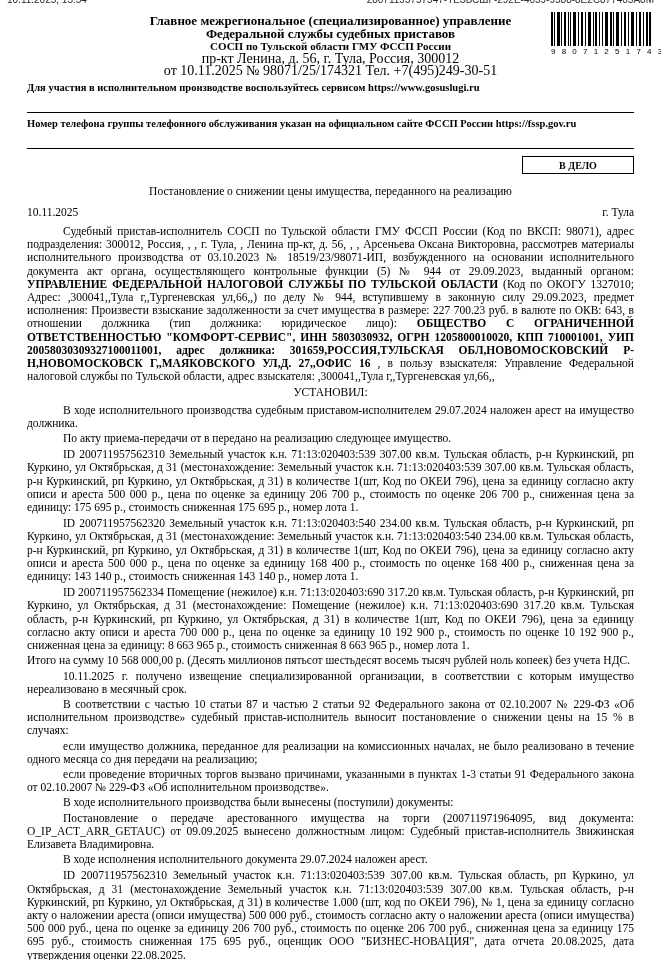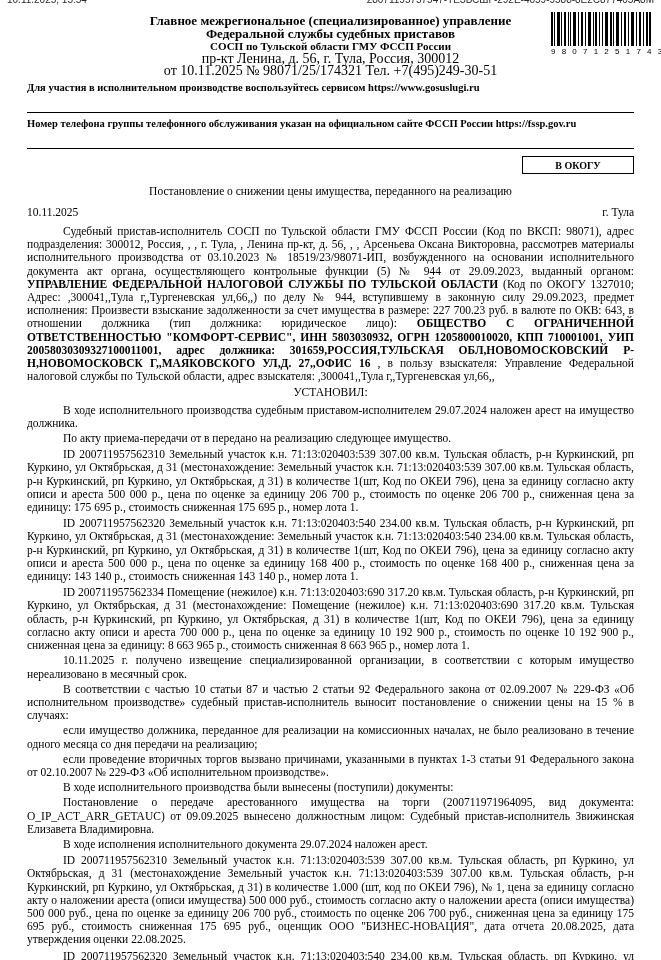--- a/index.html
+++ b/index.html
@@ -102,39 +102,40 @@
   <div class="letterhead">
     <div class="org">Главное межрегиональное (специализированное) управление Федеральной службы судебных приставов</div>
     <div class="org2">СОСП по Тульской области ГМУ ФССП России</div>
     <div class="addr">пр-кт Ленина, д. 56, г. Тула, Россия, 300012</div>
     <div class="addr">от 10.11.2025 № 98071/25/174321 Тел. +7(495)249-30-51</div>
   </div>
 
   <div class="notice">Для участия в исполнительном производстве воспользуйтесь сервисом https://www.gosuslugi.ru</div>
   <div class="notice">Номер телефона группы телефонного обслуживания указан на официальном сайте ФССП России https://fssp.gov.ru</div>
 
-  <div class="vdelo">В ОКОГУ</div>
+  <div class="vdelo">В ДЕЛО</div>
 
   <div class="doc-title">Постановление о снижении цены имущества, переданного на реализацию</div>
 
   <div class="dateline">
     <span>10.11.2025</span>
     <span>г. Тула</span>
   </div>
 
   <div id="doc-paragraphs">
       <p class="para indent"><span>Судебный пристав-исполнитель СОСП по Тульской области ГМУ ФССП России (Код по ВКСП: 98071), адрес подразделения: 300012, Россия, , , г. Тула, , Ленина пр-кт, д. 56, , , Арсеньева Оксана Викторовна, рассмотрев материалы исполнительного производства от 03.10.2023 № 18519/23/98071-ИП, возбужденного на основании исполнительного документа акт органа, осуществляющего контрольные функции (5) № 944 от 29.09.2023, выданный органом: </span><span class="b">УПРАВЛЕНИЕ ФЕДЕРАЛЬНОЙ НАЛОГОВОЙ СЛУЖБЫ ПО ТУЛЬСКОЙ ОБЛАСТИ</span><span> (Код по ОКОГУ 1327010; Адрес: ,300041,,Тула г,,Тургеневская ул,66,,) по делу № 944, вступившему в законную силу 29.09.2023, предмет исполнения: Произвести взыскание задолженности за счет имущества в размере: 227 700.23 руб. в валюте по ОКВ: 643, в отношении должника (тип должника: юридическое лицо): </span><span class="b">ОБЩЕСТВО С ОГРАНИЧЕННОЙ ОТВЕТСТВЕННОСТЬЮ "КОМФОРТ-СЕРВИС", ИНН 5803030932, ОГРН 1205800010020, КПП 710001001, УИП 20058030309327100011001, адрес должника: 301659,РОССИЯ,ТУЛЬСКАЯ ОБЛ,НОВОМОСКОВСКИЙ Р-Н,НОВОМОСКОВСК Г,,МАЯКОВСКОГО УЛ,Д. 27,,ОФИС 16</span><span> , в пользу взыскателя: Управление Федеральной налоговой службы по Тульской области, адрес взыскателя: ,300041,,Тула г,,Тургеневская ул,66,,</span></p>
       <p class="para center"><span>УСТАНОВИЛ:</span></p>
       <p class="para indent"><span>В ходе исполнительного производства судебным приставом-исполнителем 29.07.2024 наложен арест на имущество должника.</span></p>
       <p class="para indent"><span>По акту приема-передачи от в передано на реализацию следующее имущество.</span></p>
       <p class="para indent gap"><span>ID 200711957562310 Земельный участок к.н. 71:13:020403:539 307.00 кв.м. Тульская область, р-н Куркинский, рп Куркино, ул Октябрьская, д 31 (местонахождение: Земельный участок к.н. 71:13:020403:539 307.00 кв.м. Тульская область, р-н Куркинский, рп Куркино, ул Октябрьская, д 31) в количестве 1(шт, Код по ОКЕИ 796), цена за единицу согласно акту описи и ареста 500 000 р., цена по оценке за единицу 206 700 р., стоимость по оценке 206 700 р., сниженная цена за единицу: 175 695 р., стоимость сниженная 175 695 р., номер лота 1.</span></p>
       <p class="para indent gap"><span>ID 200711957562320 Земельный участок к.н. 71:13:020403:540 234.00 кв.м. Тульская область, р-н Куркинский, рп Куркино, ул Октябрьская, д 31 (местонахождение: Земельный участок к.н. 71:13:020403:540 234.00 кв.м. Тульская область, р-н Куркинский, рп Куркино, ул Октябрьская, д 31) в количестве 1(шт, Код по ОКЕИ 796), цена за единицу согласно акту описи и ареста 500 000 р., цена по оценке за единицу 168 400 р., стоимость по оценке 168 400 р., сниженная цена за единицу: 143 140 р., стоимость сниженная 143 140 р., номер лота 1.</span></p>
       <p class="para indent gap"><span>ID 200711957562334 Помещение (нежилое) к.н. 71:13:020403:690 317.20 кв.м. Тульская область, р-н Куркинский, рп Куркино, ул Октябрьская, д 31 (местонахождение: Помещение (нежилое) к.н. 71:13:020403:690 317.20 кв.м. Тульская область, р-н Куркинский, рп Куркино, ул Октябрьская, д 31) в количестве 1(шт, Код по ОКЕИ 796), цена за единицу согласно акту описи и ареста 700 000 р., цена по оценке за единицу 10 192 900 р., стоимость по оценке 10 192 900 р., сниженная цена за единицу: 8 663 965 р., стоимость сниженная 8 663 965 р., номер лота 1.</span></p>
+      <p class="para"><span>Итого на сумму 10 568 000,00 р. (Десять миллионов пятьсот шестьдесят восемь тысяч рублей ноль копеек) без учета НДС.</span></p>
       <p class="para indent"><span>10.11.2025 г. получено извещение специализированной организации, в соответствии с которым имущество нереализовано в месячный срок.</span></p>
-      <p class="para indent"><span>В соответствии с частью 10 статьи 87 и частью 2 статьи 92 Федерального закона от 02.09.2007 № 229-ФЗ «Об исполнительном производстве» судебный пристав-исполнитель выносит постановление о снижении цены на 15 % в случаях:</span></p>
+      <p class="para indent"><span>В соответствии с частью 10 статьи 87 и частью 2 статьи 92 Федерального закона от 02.10.2007 № 229-ФЗ «Об исполнительном производстве» судебный пристав-исполнитель выносит постановление о снижении цены на 15 % в случаях:</span></p>
       <p class="para indent"><span>если имущество должника, переданное для реализации на комиссионных началах, не было реализовано в течение одного месяца со дня передачи на реализацию;</span></p>
       <p class="para indent"><span>если проведение вторичных торгов вызвано причинами, указанными в пунктах 1-3 статьи 91 Федерального закона от 02.10.2007 № 229-ФЗ «Об исполнительном производстве».</span></p>
       <p class="para indent"><span>В ходе исполнительного производства были вынесены (поступили) документы:</span></p>
       <p class="para indent"><span>Постановление о передаче арестованного имущества на торги (200711971964095, вид документа: O_IP_ACT_ARR_GETAUC) от 09.09.2025 вынесено должностным лицом: Судебный пристав-исполнитель Звижинская Елизавета Владимировна.</span></p>
       <p class="para indent"><span>В ходе исполнения исполнительного документа 29.07.2024 наложен арест.</span></p>
       <p class="para indent gap"><span>ID 200711957562310 Земельный участок к.н. 71:13:020403:539 307.00 кв.м. Тульская область, рп Куркино, ул Октябрьская, д 31 (местонахождение Земельный участок к.н. 71:13:020403:539 307.00 кв.м. Тульская область, р-н Куркинский, рп Куркино, ул Октябрьская, д 31) в количестве 1.000 (шт, код по ОКЕИ 796), № 1, цена за единицу согласно акту о наложении ареста (описи имущества) 500 000 руб., стоимость согласно акту о наложении ареста (описи имущества) 500 000 руб., цена по оценке за единицу 206 700 руб., стоимость по оценке 206 700 руб., сниженная цена за единицу 175 695 руб., стоимость сниженная 175 695 руб., оценщик ООО "БИЗНЕС-НОВАЦИЯ", дата отчета 20.08.2025, дата утверждения оценки 22.08.2025.</span></p>
       <p class="para indent gap"><span>ID 200711957562320 Земельный участок к.н. 71:13:020403:540 234.00 кв.м. Тульская область, рп Куркино, ул Октябрьская, д 31 (местонахождение Земельный участок к.н. 71:13:020403:540 234.00 кв.м. Тульская область, р-н Куркинский, рп Куркино, ул Октябрьская, д 31) в количестве 1.000 (шт, код по ОКЕИ 796), № 1, цена за единицу согласно акту о наложении ареста (описи имущества) 500 000 руб., стоимость согласно акту о наложении ареста (описи имущества) 500 000 руб., цена по оценке за единицу 168 400 руб., стоимость по оценке 168 400 руб., сниженная цена за единицу 143 140 руб., стоимость сниженная 143 140 руб., оценщик ООО "БИЗНЕС-НОВАЦИЯ", дата утверждения оценки 22.08.2025.</span></p>
     </div>
 
 </div>

